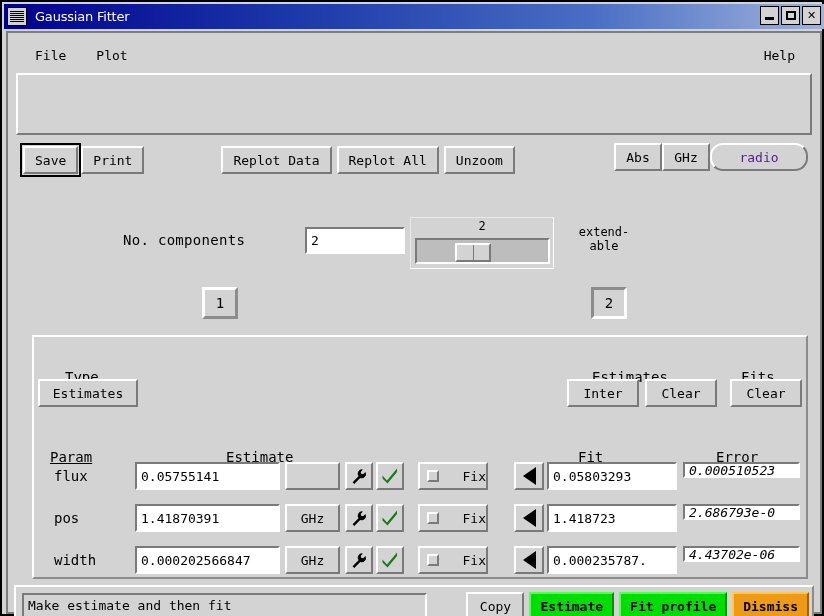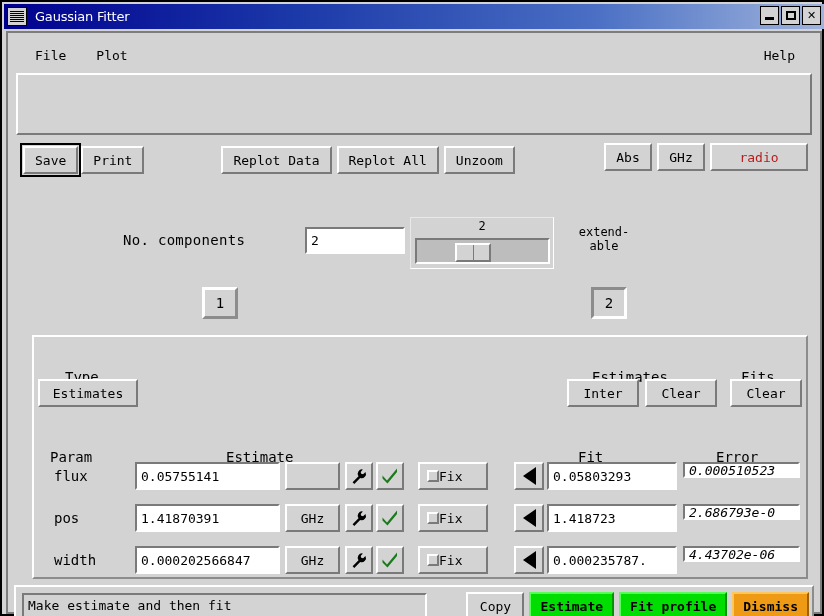--- a/index.html
+++ b/index.html
@@ -150,29 +150,29 @@
     cursor: default;
     box-sizing: border-box;
     border-top: 2px solid #ffffff;
     border-left: 2px solid #ffffff;
     border-right: 2px solid #7a7a7a;
     border-bottom: 2px solid #7a7a7a;
     height: 28px;
     padding: 0 10px;
     white-space: nowrap;
   }
-  .btn.disabled { color: #b91c1c; }
+  .btn.disabled { color: #4c1d95; border-radius: 13px; }
   .btn-focus {
     border: 2px solid #000000;
     padding: 1px;
     display: inline-block;
     box-sizing: border-box;
   }
   .tb-row { position: absolute; left: 4px; top: 4px; display: flex; align-items: center; }
-  .tb-right { position: absolute; right: 4px; top: 4px; display: flex; gap: 5px; }
+  .tb-right { position: absolute; right: 4px; top: 4px; display: flex; }
 
   
   .comp-row {
     position: absolute;
     left: 10px; top: 182px;
     width: 790px; height: 60px;
   }
   .comp-label {
     position: absolute;
     left: 105px; top: 17px;
@@ -290,21 +290,21 @@
   .lbl { position: absolute; font-size: 14px; color: #000; white-space: nowrap; margin-top: 16px; }
 
   .hdr-type    { left: 31px;  top: 16px; }
   .hdr-est     { left: 558px; top: 16px; }
   .hdr-fits    { left: 707px; top: 16px; }
   .btn-gaussian{ position: absolute; left: 4px;  top: 42px; width: 100px; }
   .btn-inter   { position: absolute; left: 533px; top: 42px; width: 72px; }
   .btn-clear1  { position: absolute; left: 611px; top: 42px; width: 72px; }
   .btn-clear2  { position: absolute; left: 696px; top: 42px; width: 72px; }
 
-  .hdr-param   { left: 16px;  top: 96px; }
+  .hdr-param   { left: 16px;  top: 96px; text-decoration: underline; }
   .hdr-estimate{ left: 192px; top: 96px; }
   .hdr-fit     { left: 544px; top: 96px; }
   .hdr-error   { left: 682px; top: 96px; }
 
   .prow { position: absolute; left: 0; width: 772px; height: 34px; }
   .prow-name {
     position: absolute; left: 20px; top: 8px;
     font-size: 14px; color: #000;
   }
   .prow-est {
@@ -334,21 +334,21 @@
     border-right: 2px solid #7a7a7a;
     border-bottom: 2px solid #7a7a7a;
   }
   .prow-wrench { left: 311px; }
   .prow-check  { left: 342px; }
 
   .prow-fix {
     position: absolute; left: 384px; top: 2px;
     width: 70px; height: 28px;
     background: #d3d3d3;
-    display: flex; align-items: center; gap: 0;
+    display: flex; align-items: center; gap: 24px;
     padding-left: 7px;
     box-sizing: border-box;
     font-size: 13px;
     border-top: 2px solid #ffffff;
     border-left: 2px solid #ffffff;
     border-right: 2px solid #7a7a7a;
     border-bottom: 2px solid #7a7a7a;
   }
   .fix-box {
     width: 12px; height: 12px;

